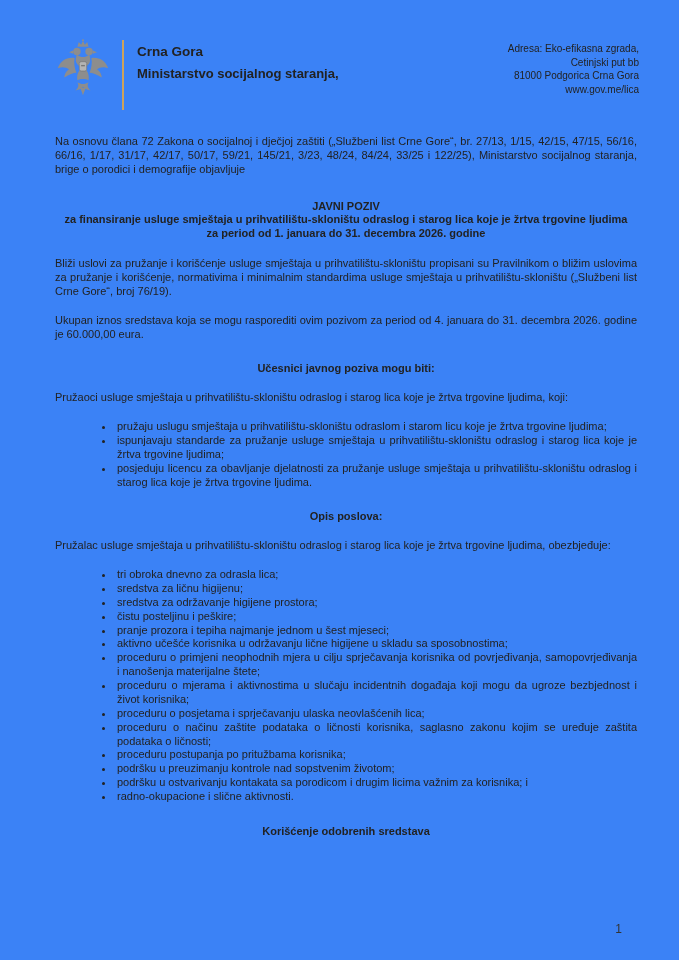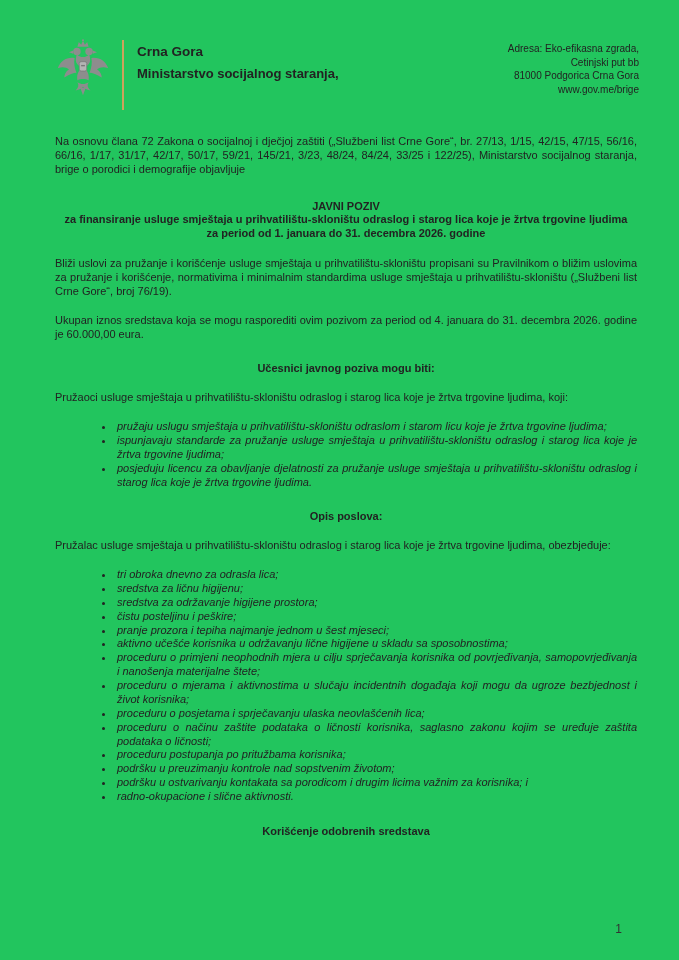--- a/index.html
+++ b/index.html
@@ -1,21 +1,21 @@
 <!DOCTYPE html>
 <html lang="cnr"><head>
 <meta charset="utf-8">
 <style>
   html, body { margin: 0; padding: 0; background: #e9e9e9; }
   .page {
     position: relative;
     width: 679px;
     height: 960px;
     margin: 0 auto;
-    background: #22c55e;
+    background: #3b82f6;
     font-family: "Liberation Sans", sans-serif;
     color: #222222;
     overflow: hidden;
   }
 
   
   .header {
     display: flex;
     align-items: flex-start;
     margin: 38px 40px 0 55px;
@@ -63,21 +63,21 @@
   .section-heading {
     font-weight: bold;
     text-align: center;
     margin: 21px 0 15px 0;
   }
   ul.bullets {
     margin: 0 0 15px 0;
     padding: 0 0 0 60px;
     list-style: disc outside;
   }
-  ul.bullets li { text-align: justify; padding-left: 2px; font-style: italic; }
+  ul.bullets li { text-align: justify; padding-left: 2px; }
 
   .page-number {
     position: absolute;
     right: 57px;
     bottom: 24px;
     font-size: 12px;
     color: #333333;
   }
 </style>
 </head>
@@ -109,21 +109,21 @@
     <div class="gold-divider"></div>
     <div class="ministry-block">
       <div class="ministry-country">Crna Gora</div>
       <div>Ministarstvo socijalnog staranja,</div>
     </div>
     <div class="header-spacer"></div>
     <div class="address-block">
       <div>Adresa: Eko-efikasna zgrada,</div>
       <div>Cetinjski put bb</div>
       <div>81000 Podgorica Crna Gora</div>
-      <div>www.gov.me/brige</div>
+      <div>www.gov.me/lica</div>
     </div>
   </div>
 
   <div class="doc">
 
     <p class="para">Na osnovu člana 72 Zakona o socijalnoj i dječjoj zaštiti („Službeni list Crne Gore“, br. 27/13, 1/15, 42/15, 47/15, 56/16, 66/16, 1/17, 31/17, 42/17, 50/17, 59/21, 145/21, 3/23, 48/24, 84/24, 33/25 i 122/25), Ministarstvo socijalnog staranja, brige o porodici i demografije objavljuje</p>
 
     <div class="doc-title">
       <span class="t-line1">JAVNI POZIV</span>
       <span class="t-line2">za finansiranje usluge smještaja u prihvatilištu-skloništu odraslog i starog lica koje je žrtva trgovine ljudima za period od 1. januara do 31. decembra 2026. godine</span>

